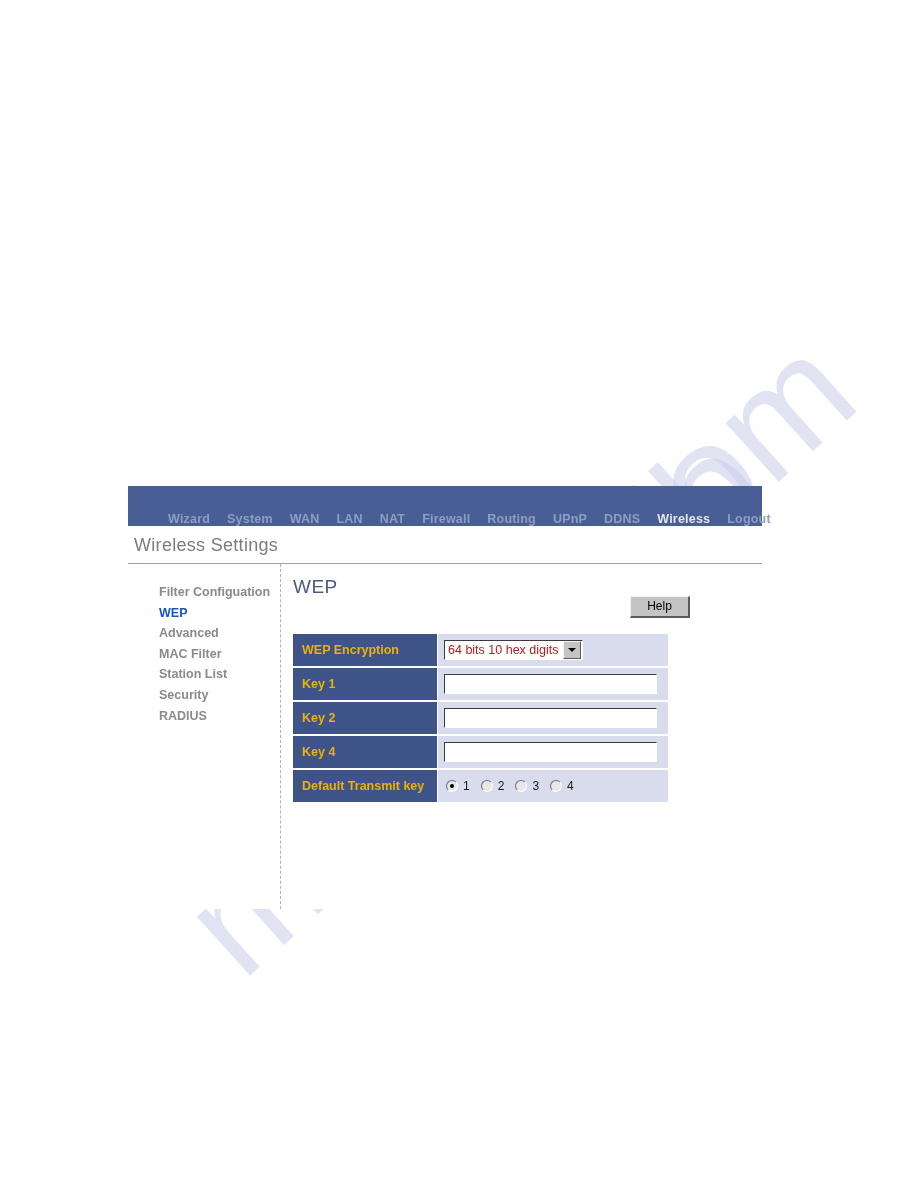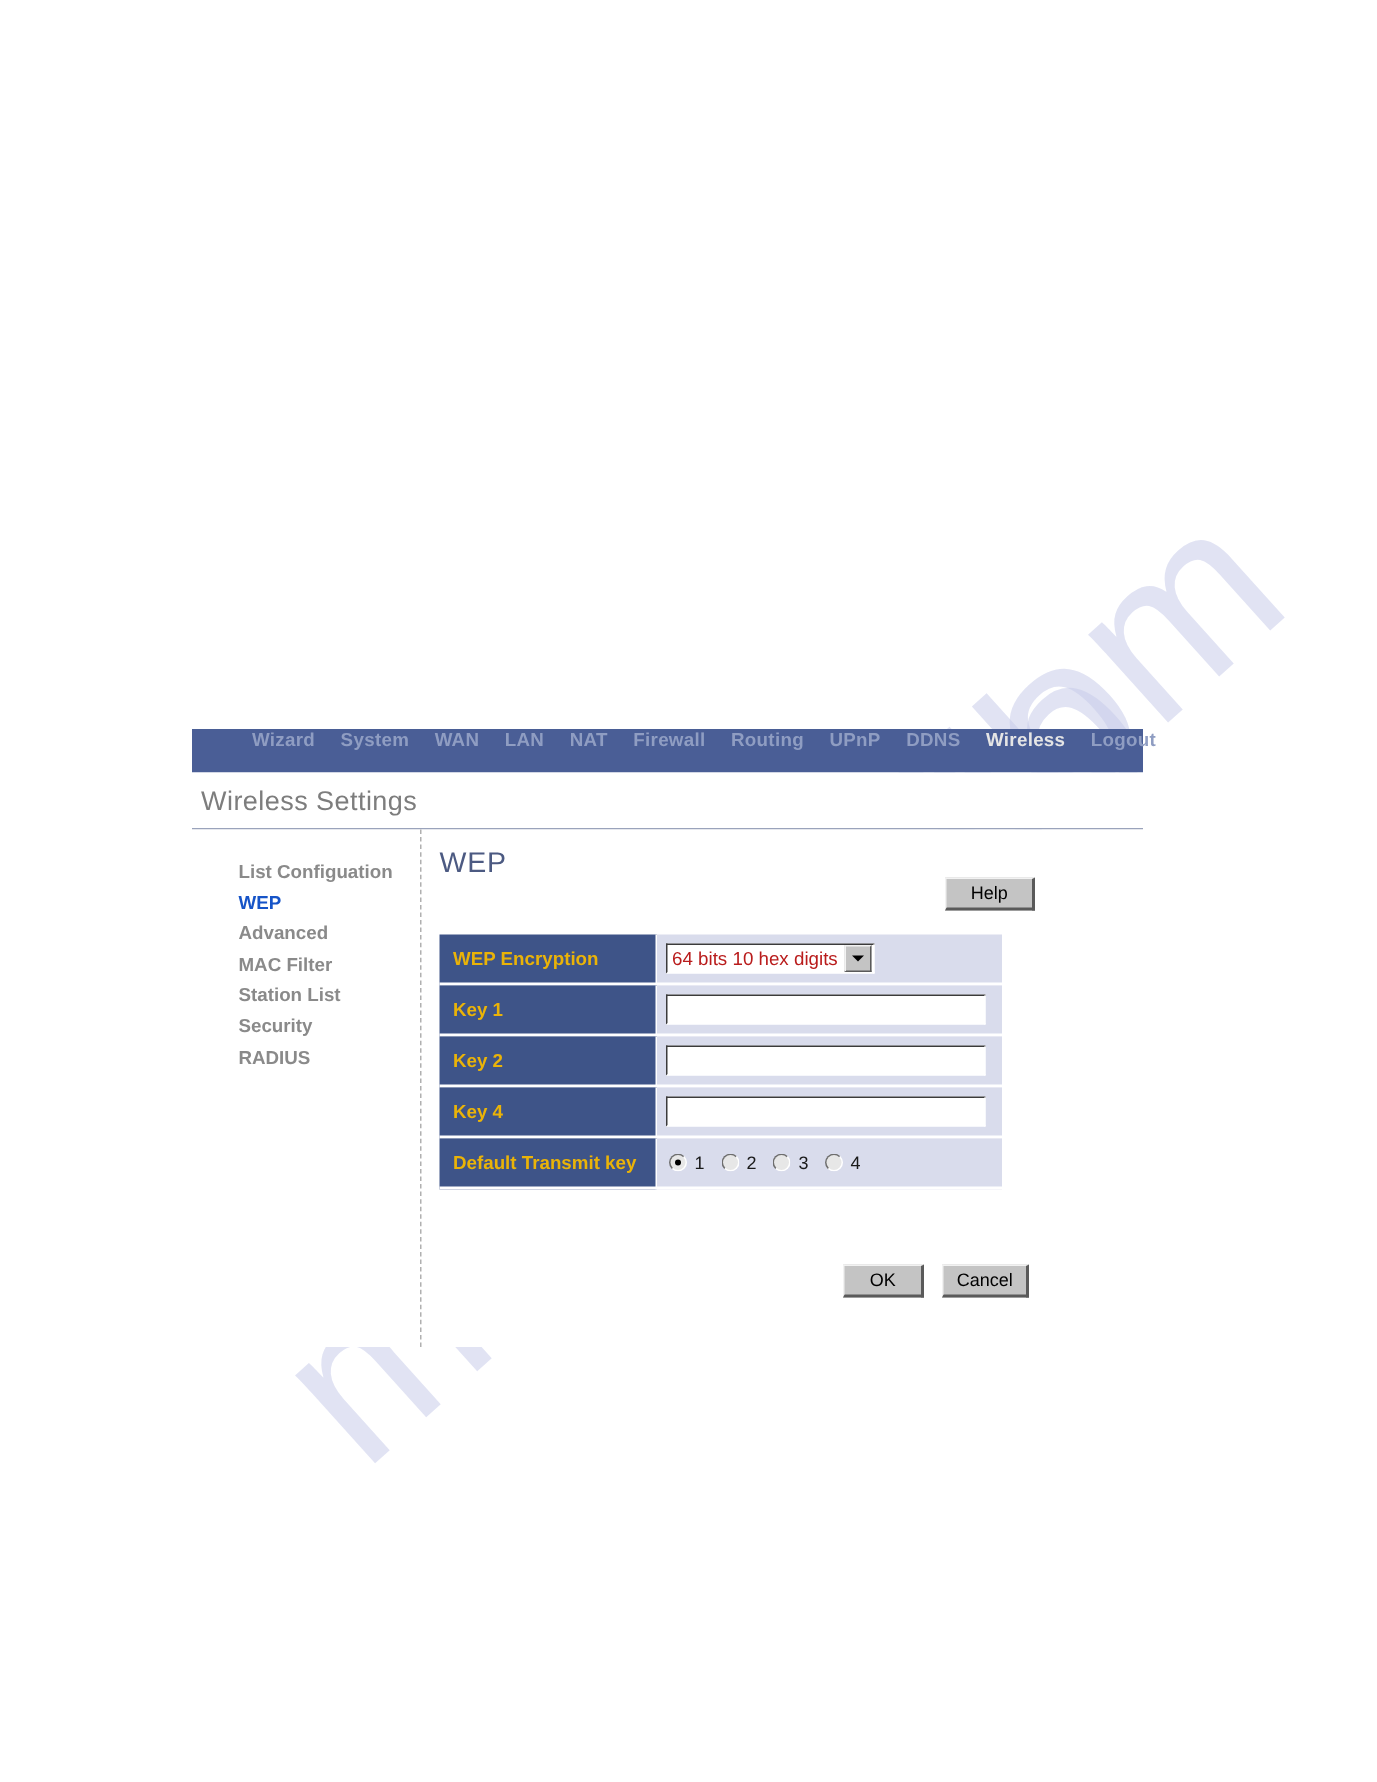--- a/index.html
+++ b/index.html
@@ -41,23 +41,23 @@
     position: absolute;
     left: 128px;
     top: 486px;
     width: 634px;
     z-index: 2;
   }
 
   
   #navbar {
     background: #4a5e96;
-    height: 29px;
-    display: flex;
-    align-items: flex-start;
+    height: 40px;
+    display: flex;
+    align-items: flex-end;
     padding-left: 40px;
     box-sizing: border-box;
   }
   .nav-item {
     font-size: 12.5px;
     font-weight: bold;
     color: #8f9dc2;
     margin-right: 17px;
     letter-spacing: .2px;
     white-space: nowrap;
@@ -309,21 +309,21 @@
       <div class="nav-item">Logout</div>
     </div>
 
   <div id="title-bar">
     <span id="page-title">Wireless Settings</span>
   </div>
 
   <div id="body-area">
 
     <div id="sidebar">
-        <div class="side-item">List Configuation</div>
+        <div class="side-item">Filter Configuation</div>
         <div class="side-item active">WEP</div>
         <div class="side-item">Advanced</div>
         <div class="side-item">MAC Filter</div>
         <div class="side-item">Station List</div>
         <div class="side-item">Security</div>
         <div class="side-item">RADIUS</div>
       </div>
 
     <div id="content">
 
@@ -388,21 +388,17 @@
                   <span class="radio-opt">
                     <span class="radio-dot"></span>
                     <span class="radio-label">4</span>
                   </span>
                 </div>
             </td>
           </tr>
         </tbody>
       </table>
 
-      <div id="footer-buttons">
-        <div class="btn95" id="ok-button">OK</div>
-        <div class="btn95" id="cancel-button">Cancel</div>
-      </div>
 
       <div id="bottom-rule"></div>
     </div>
   </div>
 </div>
 
 </body></html>

